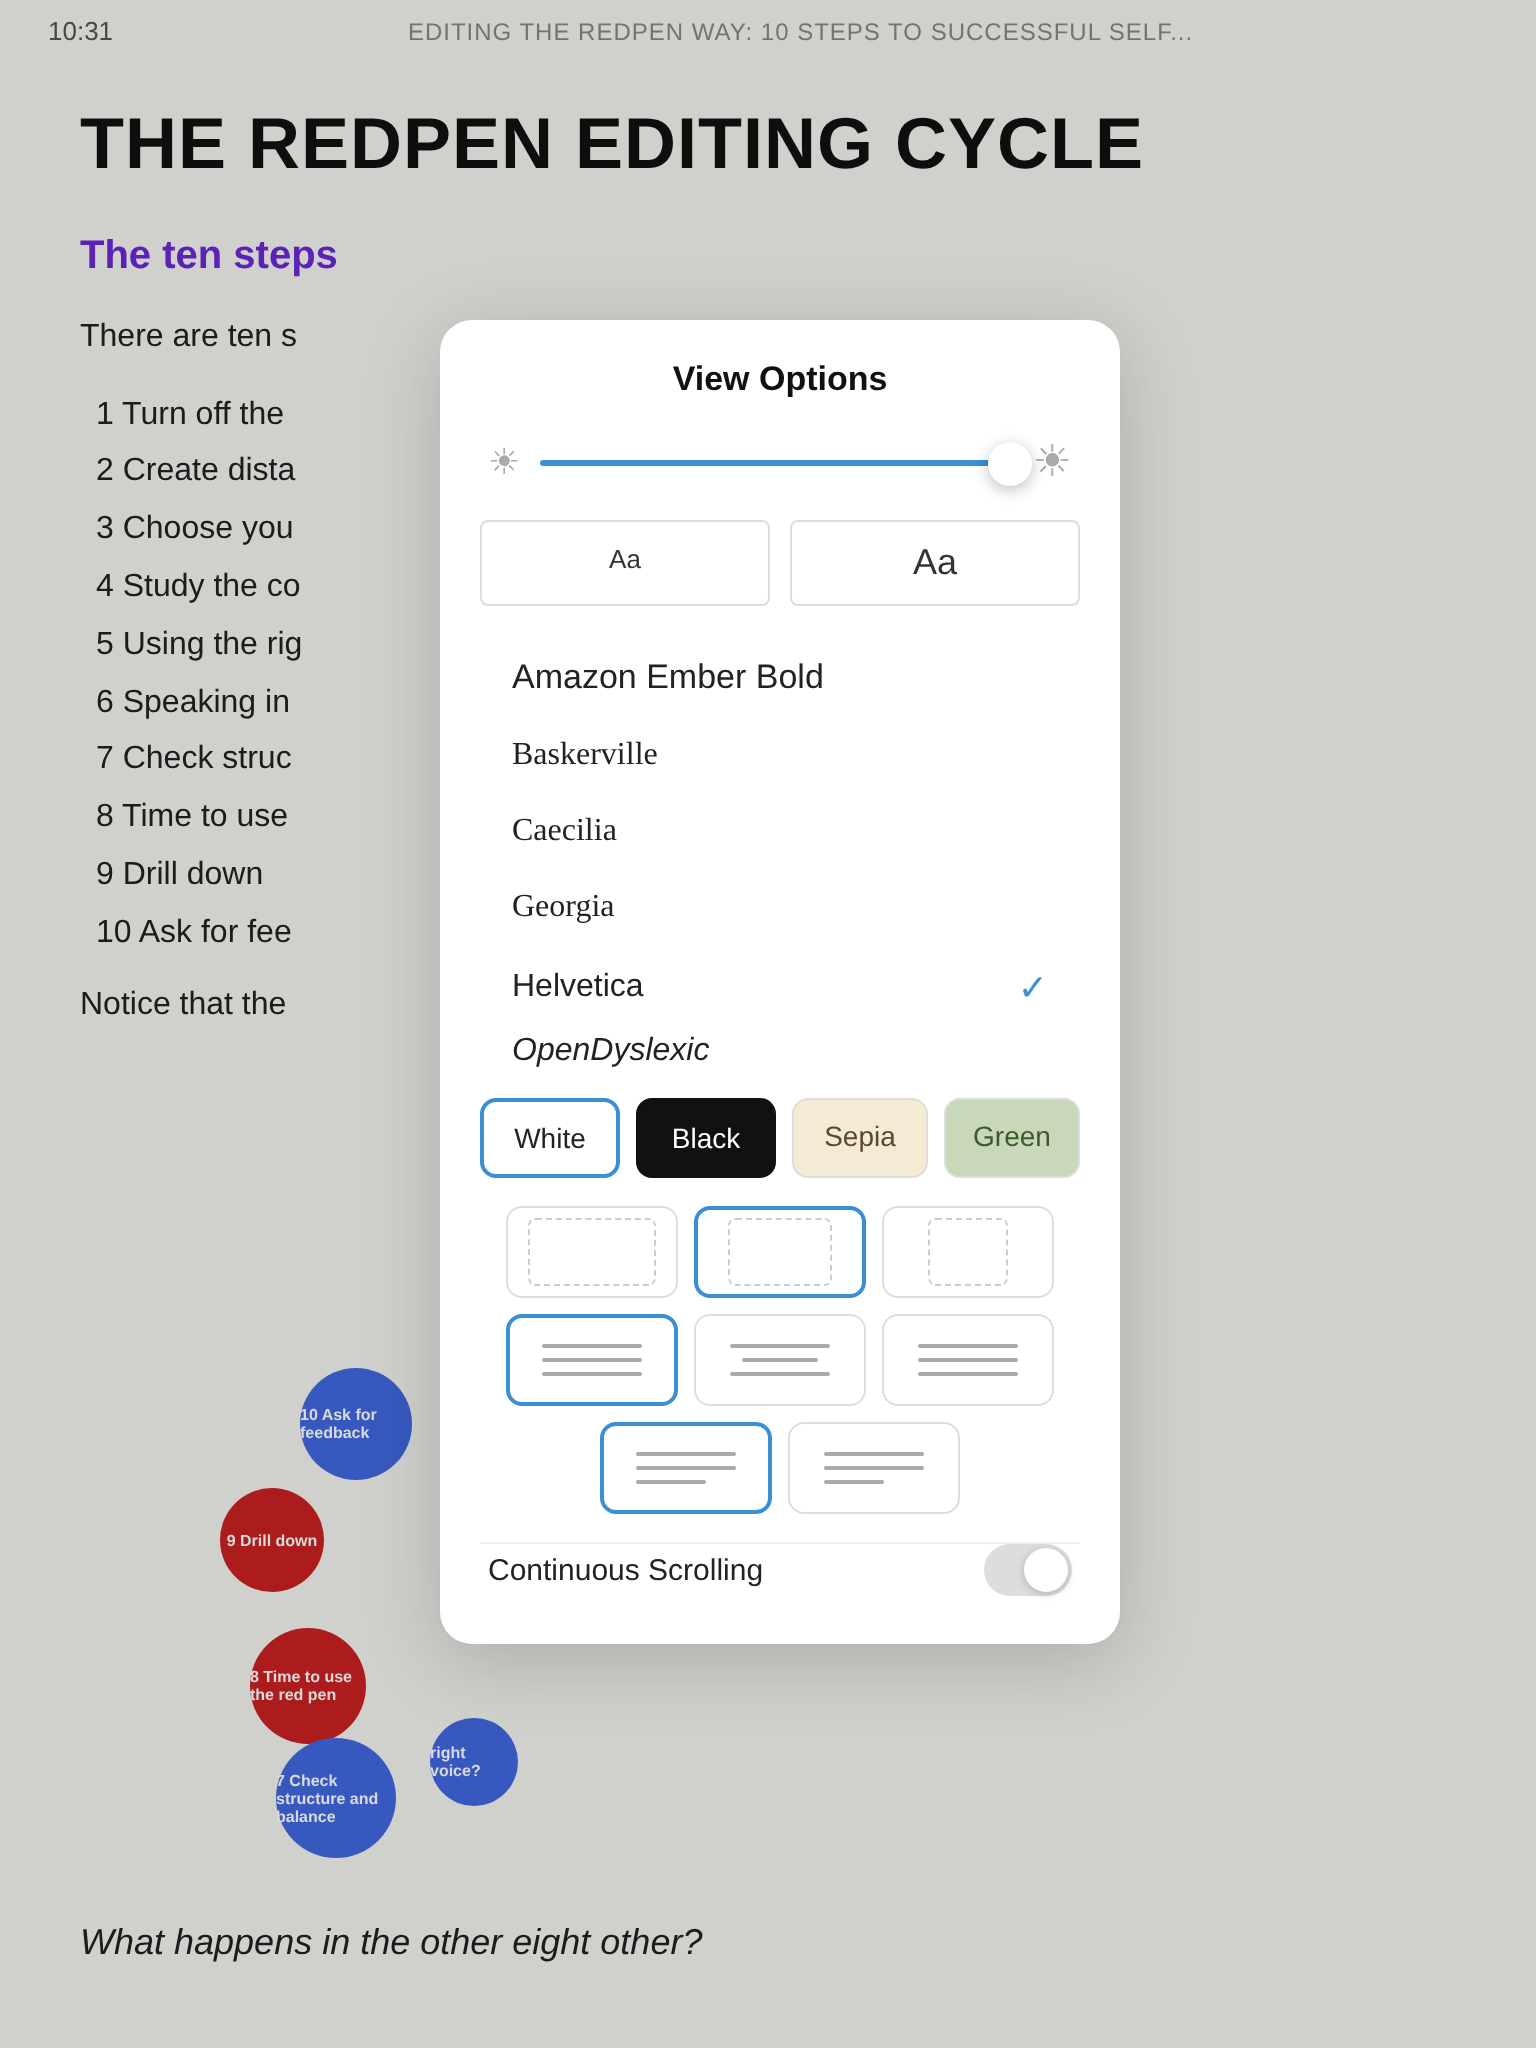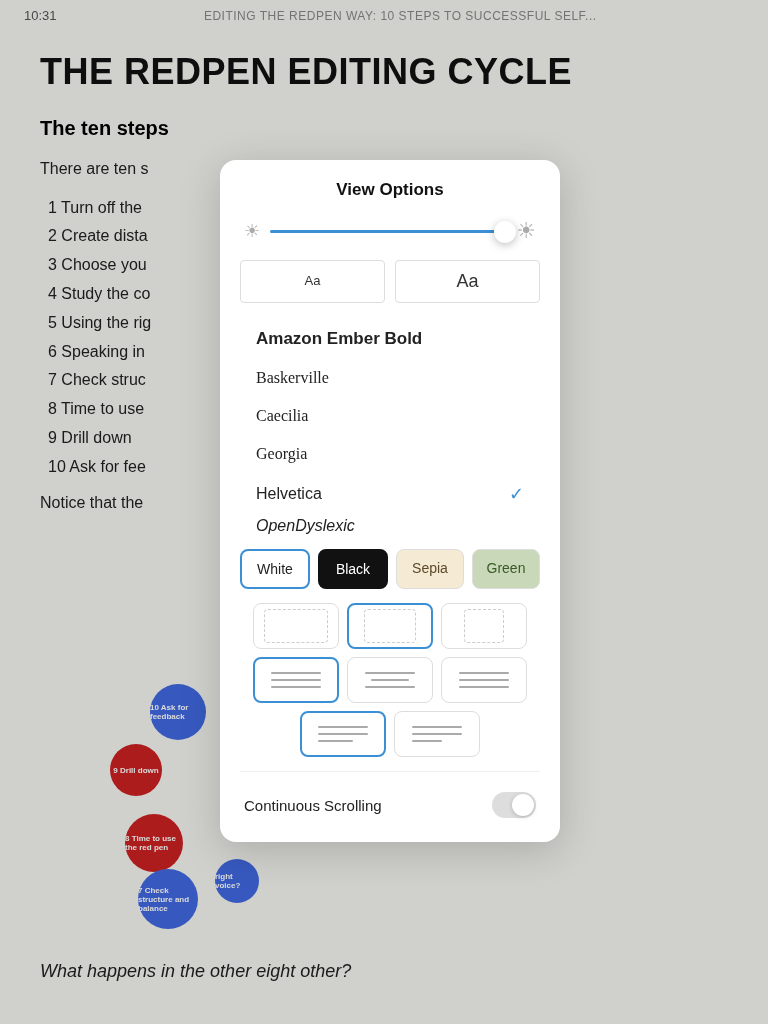--- a/index.html
+++ b/index.html
@@ -41,21 +41,21 @@
       font-size: 36px;
       font-weight: 900;
       color: #111;
       margin-bottom: 24px;
       letter-spacing: 0.5px;
     }
 
     .chapter-heading {
       font-size: 20px;
       font-weight: 700;
-      color: #000000;
+      color: #6d28d9;
       margin-bottom: 16px;
     }
 
     .body-text {
       font-size: 16px;
       color: #222;
       margin-bottom: 12px;
       line-height: 1.6;
     }
 
@@ -198,21 +198,21 @@
       font-size: 16px;
       color: #222;
       cursor: pointer;
       display: flex;
       align-items: center;
       justify-content: space-between;
       border-radius: 6px;
     }
 
     .font-item.selected-font {
-      font-weight: 700;
+      font-weight: 400;
       font-size: 17px;
     }
 
     .font-item .checkmark {
       color: #3b8fd4;
       font-size: 18px;
     }
 
     .font-baskerville { font-family: Baskerville, serif; }
     .font-bookerly { font-family: Georgia, serif; }
@@ -291,21 +291,21 @@
       width: 60px;
       height: 32px;
       border-radius: 4px;
     }
 
     
     .toggle-row {
       display: flex;
       align-items: center;
       justify-content: space-between;
-      padding: 20px 4px 4px 4px;
+      padding: 0 4px 4px 4px;
       border-top: 1px solid #eee;
     }
 
     .toggle-label {
       font-size: 15px;
       color: #222;
     }
 
     .toggle-switch {
       width: 44px;

